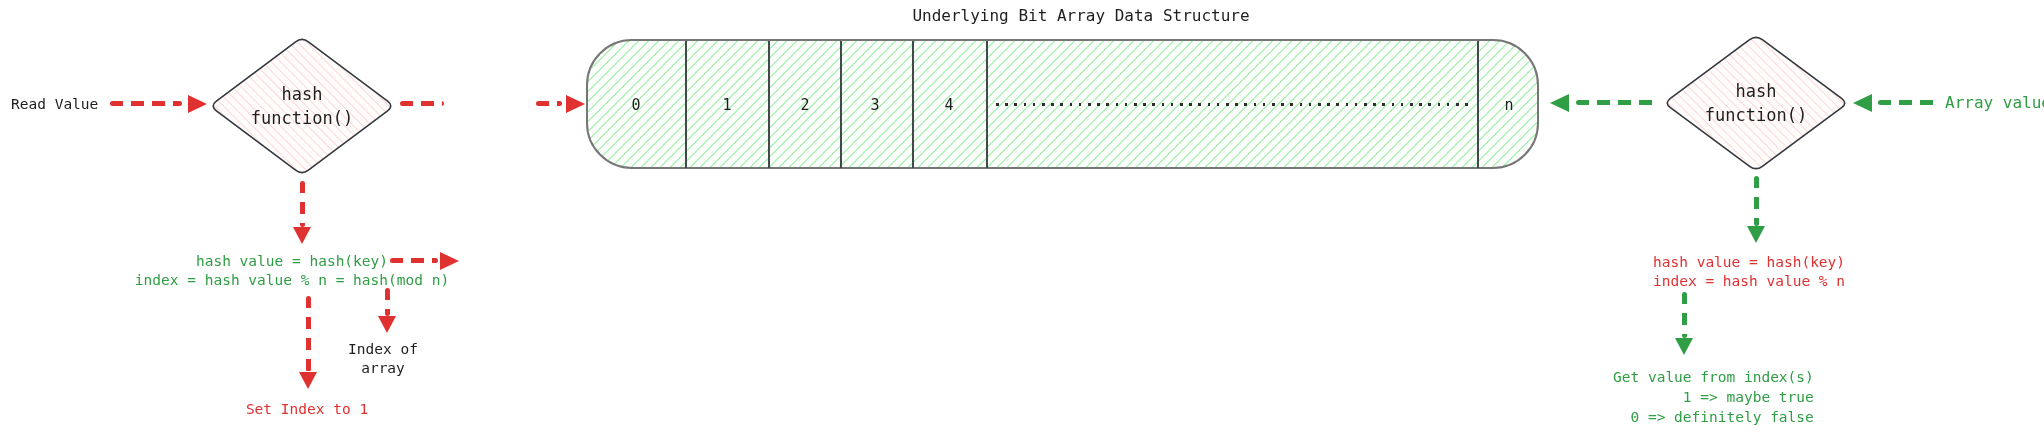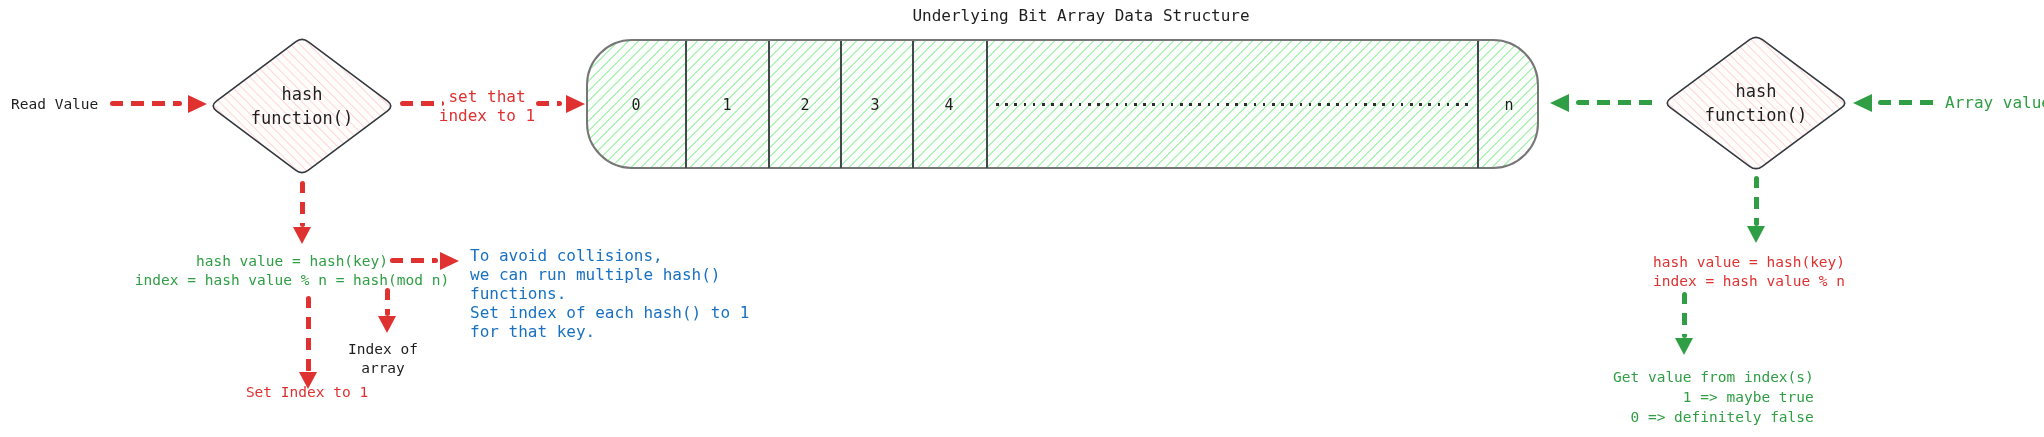--- a/index.html
+++ b/index.html
@@ -67,42 +67,35 @@
           <line x1="0" y1="0" x2="0" y2="6.5" stroke="#ffc9c9" stroke-width="1.4"></line>
         </pattern>
       </defs>
       <path d="M 101.4 6.8 L 180.6 66.2 Q 187 71 180.6 75.8 L 101.4 135.2 Q 95 140 88.6 135.2 L 9.4 75.8 Q 3 71 9.4 66.2 L 88.6 6.8 Q 95 2 101.4 6.8 Z" fill="url(#hpL)" stroke="#343a40" stroke-width="1.6"></path>
     </svg>
     <div class="dlabel">hash
 function()</div>
   </div>
 
   <div class="dash-h red" style="left:400px;top:101px;width:44px;"></div>
-  <div class="txt f16 center red" style="left:487px;top:87px;">set that
-index to 1</div>
   <div class="dash-h red" style="left:536px;top:101px;width:26px;"></div>
   <div class="tri r red" style="left:566px;top:95px;"></div>
 
   <div class="dash-v red" style="left:300px;top:181px;height:46px;"></div>
   <div class="tri d red" style="left:293px;top:227px;"></div>
 
   <div class="txt center green" style="left:292px;top:252px;">hash value = hash(key)
 index = hash value % n = hash(mod n)</div>
 
   <div class="dash-h red" style="left:390px;top:258px;width:48px;"></div>
   <div class="tri r red" style="left:440px;top:252px;"></div>
-  <div class="txt f16 blue" style="left:470px;top:246px;">To avoid collisions,
-we can run multiple hash()
-functions.
-Set index of each hash() to 1
-for that key.</div>
 
   <div class="dash-v red" style="left:306px;top:296px;height:76px;"></div>
   <div class="tri d red" style="left:299px;top:372px;"></div>
-  <div class="txt center red" style="left:307px;top:383px;">Set Index to 1</div>
+  <div class="txt center red" style="left:307px;top:400px;">Set Index to 1</div>
 
   <div class="dash-v red" style="left:385px;top:288px;height:28px;"></div>
   <div class="tri d red" style="left:378px;top:316px;"></div>
   <div class="txt center ink" style="left:383px;top:340px;">Index of
 array</div>
 
   <div class="tri l green" style="left:1550px;top:94px;"></div>
   <div class="dash-h green" style="left:1576px;top:100px;width:82px;"></div>
 
   <div class="diamond" style="left:1661px;top:33px;width:190px;height:140px;">

